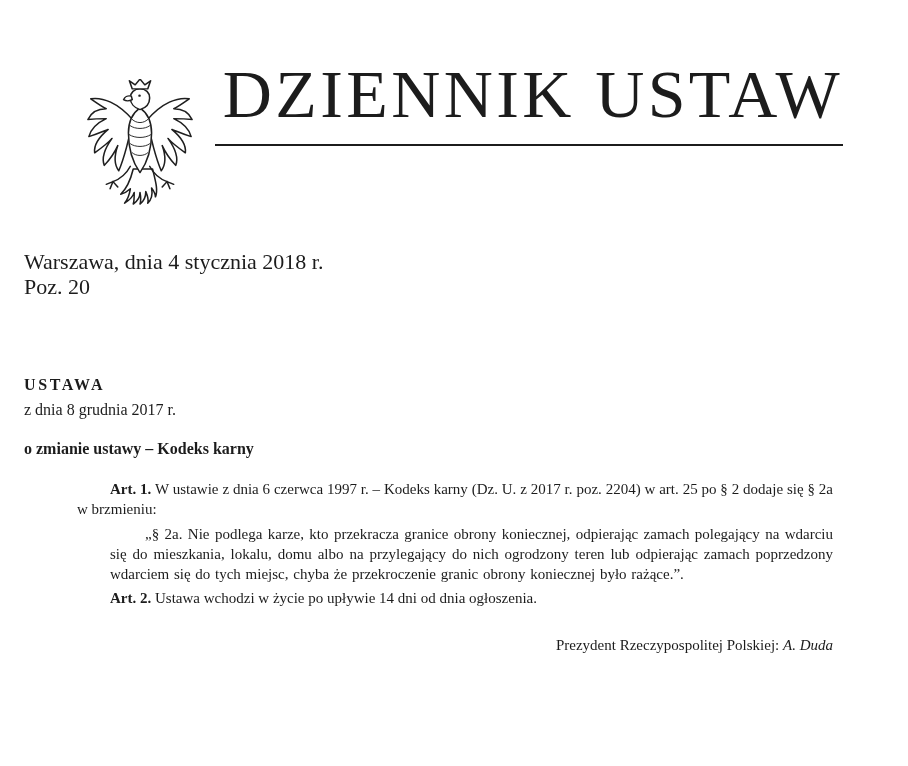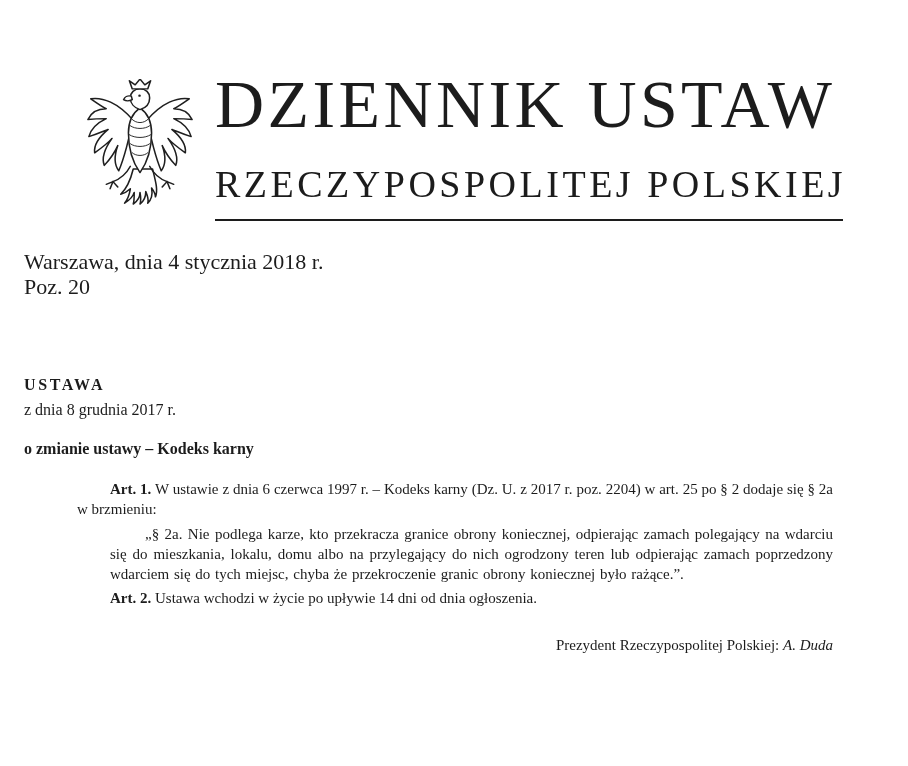--- a/index.html
+++ b/index.html
@@ -19,22 +19,23 @@
   
   .emblem {
     position: absolute;
     left: 85px; top: 79px;
     width: 110px; height: 126px;
   }
   .emblem svg { width: 100%; height: 100%; display: block; }
 
   .masthead {
     position: absolute;
-    left: 215px; top: 70px;
+    left: 215px; top: 60px;
     width: 628px;
+    text-align: right;
   }
   .journal-title {
     font-size: 68px;
     line-height: 68px;
     letter-spacing: 3.4px;
     white-space: nowrap;
     font-weight: 400;
   }
   .journal-subtitle {
     margin-top: 27px;
@@ -118,21 +119,20 @@
 
         <circle cx="56.5" cy="18.5" r="1.3" fill="#1f1f1f" stroke="none"></circle>
 
         <path d="M49 11 L46 2 L52 6.5 L57 0 L62 6.5 L68 2 L65 11 Z"></path>
       </g>
     </svg>
   </div>
 
   <header class="masthead">
     <div class="journal-title">DZIENNIK USTAW</div>
-    <div class="journal-subtitle">RZECZYPOSPOLITEJ POLSKIEJ</div>
     <div class="masthead-rule"></div>
   </header>
 
   <div class="center-line place-date">Warszawa, dnia 4 stycznia 2018 r.</div>
   <div class="center-line poz">Poz. 20</div>
 
   <div class="center-line act-kind">USTAWA</div>
   <div class="center-line act-date">z dnia 8 grudnia 2017 r.</div>
   <div class="center-line act-title">o zmianie ustawy – Kodeks karny</div>
 

